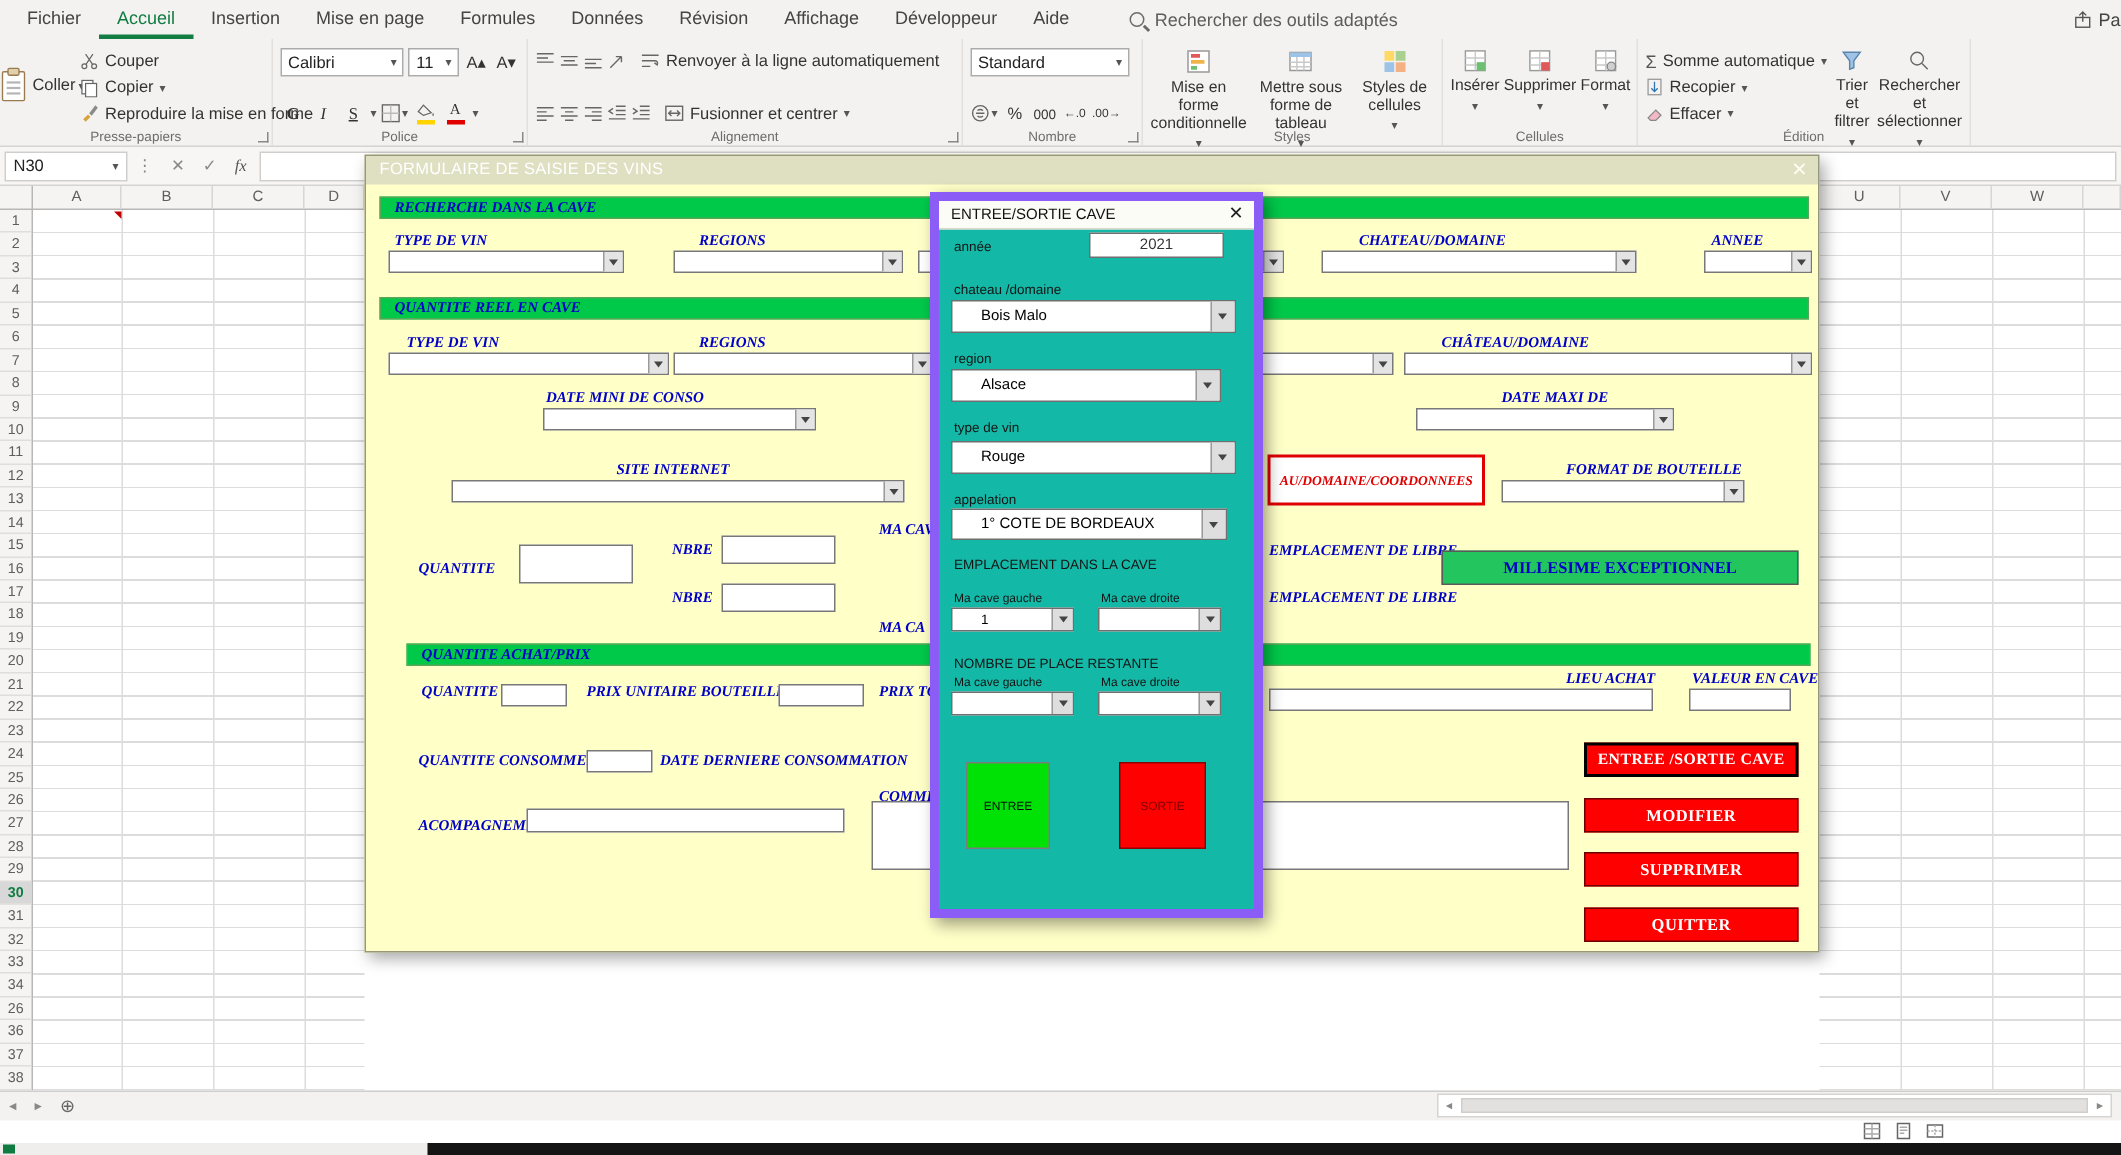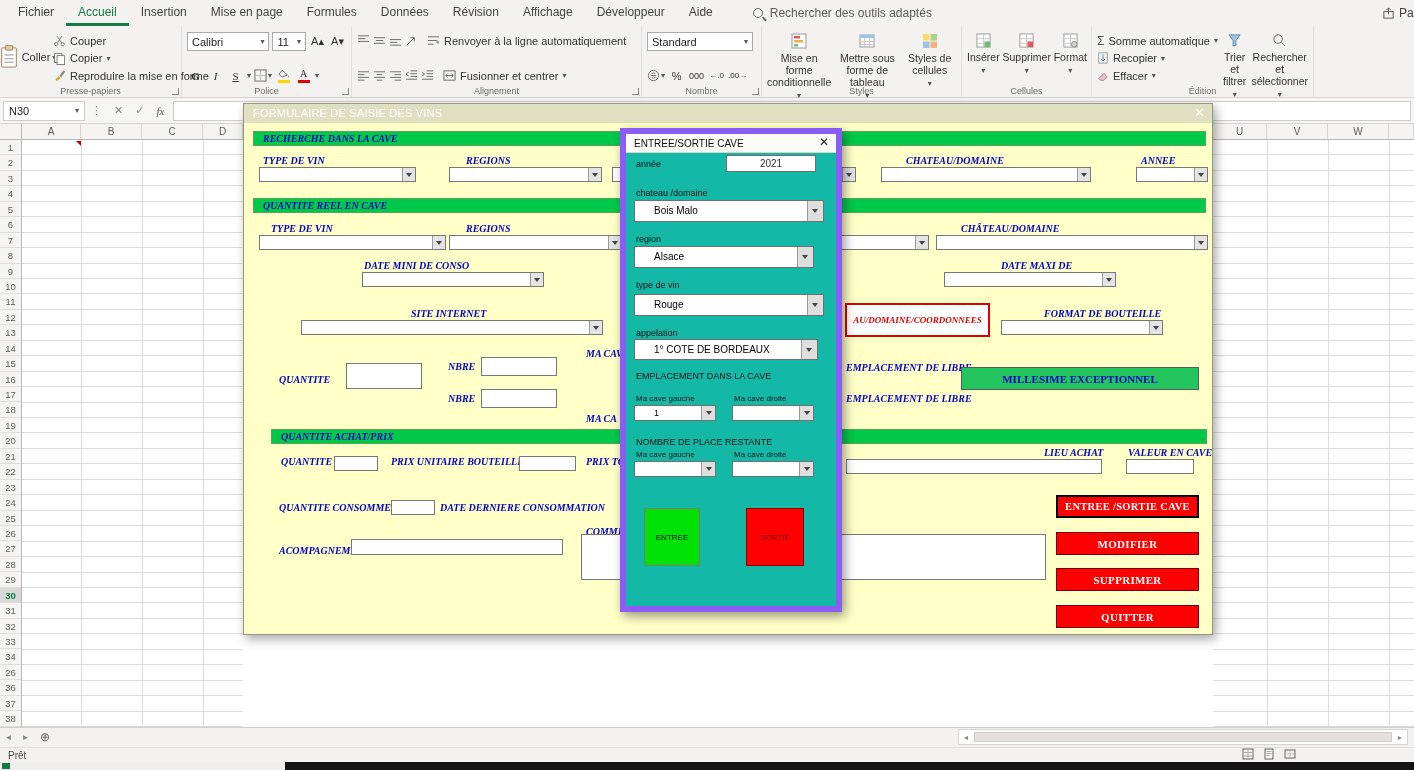--- a/index.html
+++ b/index.html
@@ -730,23 +730,20 @@
     <div class="navbtn">◄</div>
     <div class="navbtn">►</div>
     <div class="newsheet">⊕</div>
   </div>
   <div class="hscroll">
     <div class="hs-arr">◄</div>
     <div class="hs-thumb"></div>
     <div class="hs-arr">►</div>
   </div>
 
-  <div class="statusbar">
-    <span style="margin-left:8px">Prêt</span>
-  </div>
   <div class="viewicons">
     <svg width="12" height="12" viewBox="0 0 12 12">
         <rect x="1" y="1" width="10" height="10" fill="none" stroke="#666"></rect>
         <path d="M1 4.5 H11 M1 8 H11 M6 1 V11" stroke="#aaa"></path>
       </svg>
     <svg width="12" height="12" viewBox="0 0 12 12">
         <rect x="2" y="1" width="8" height="10" fill="none" stroke="#666"></rect>
         <path d="M3.5 3.5 H8.5 M3.5 5.5 H8.5 M3.5 7.5 H6.5" stroke="#aaa"></path>
       </svg>
     <svg width="12" height="12" viewBox="0 0 12 12">

